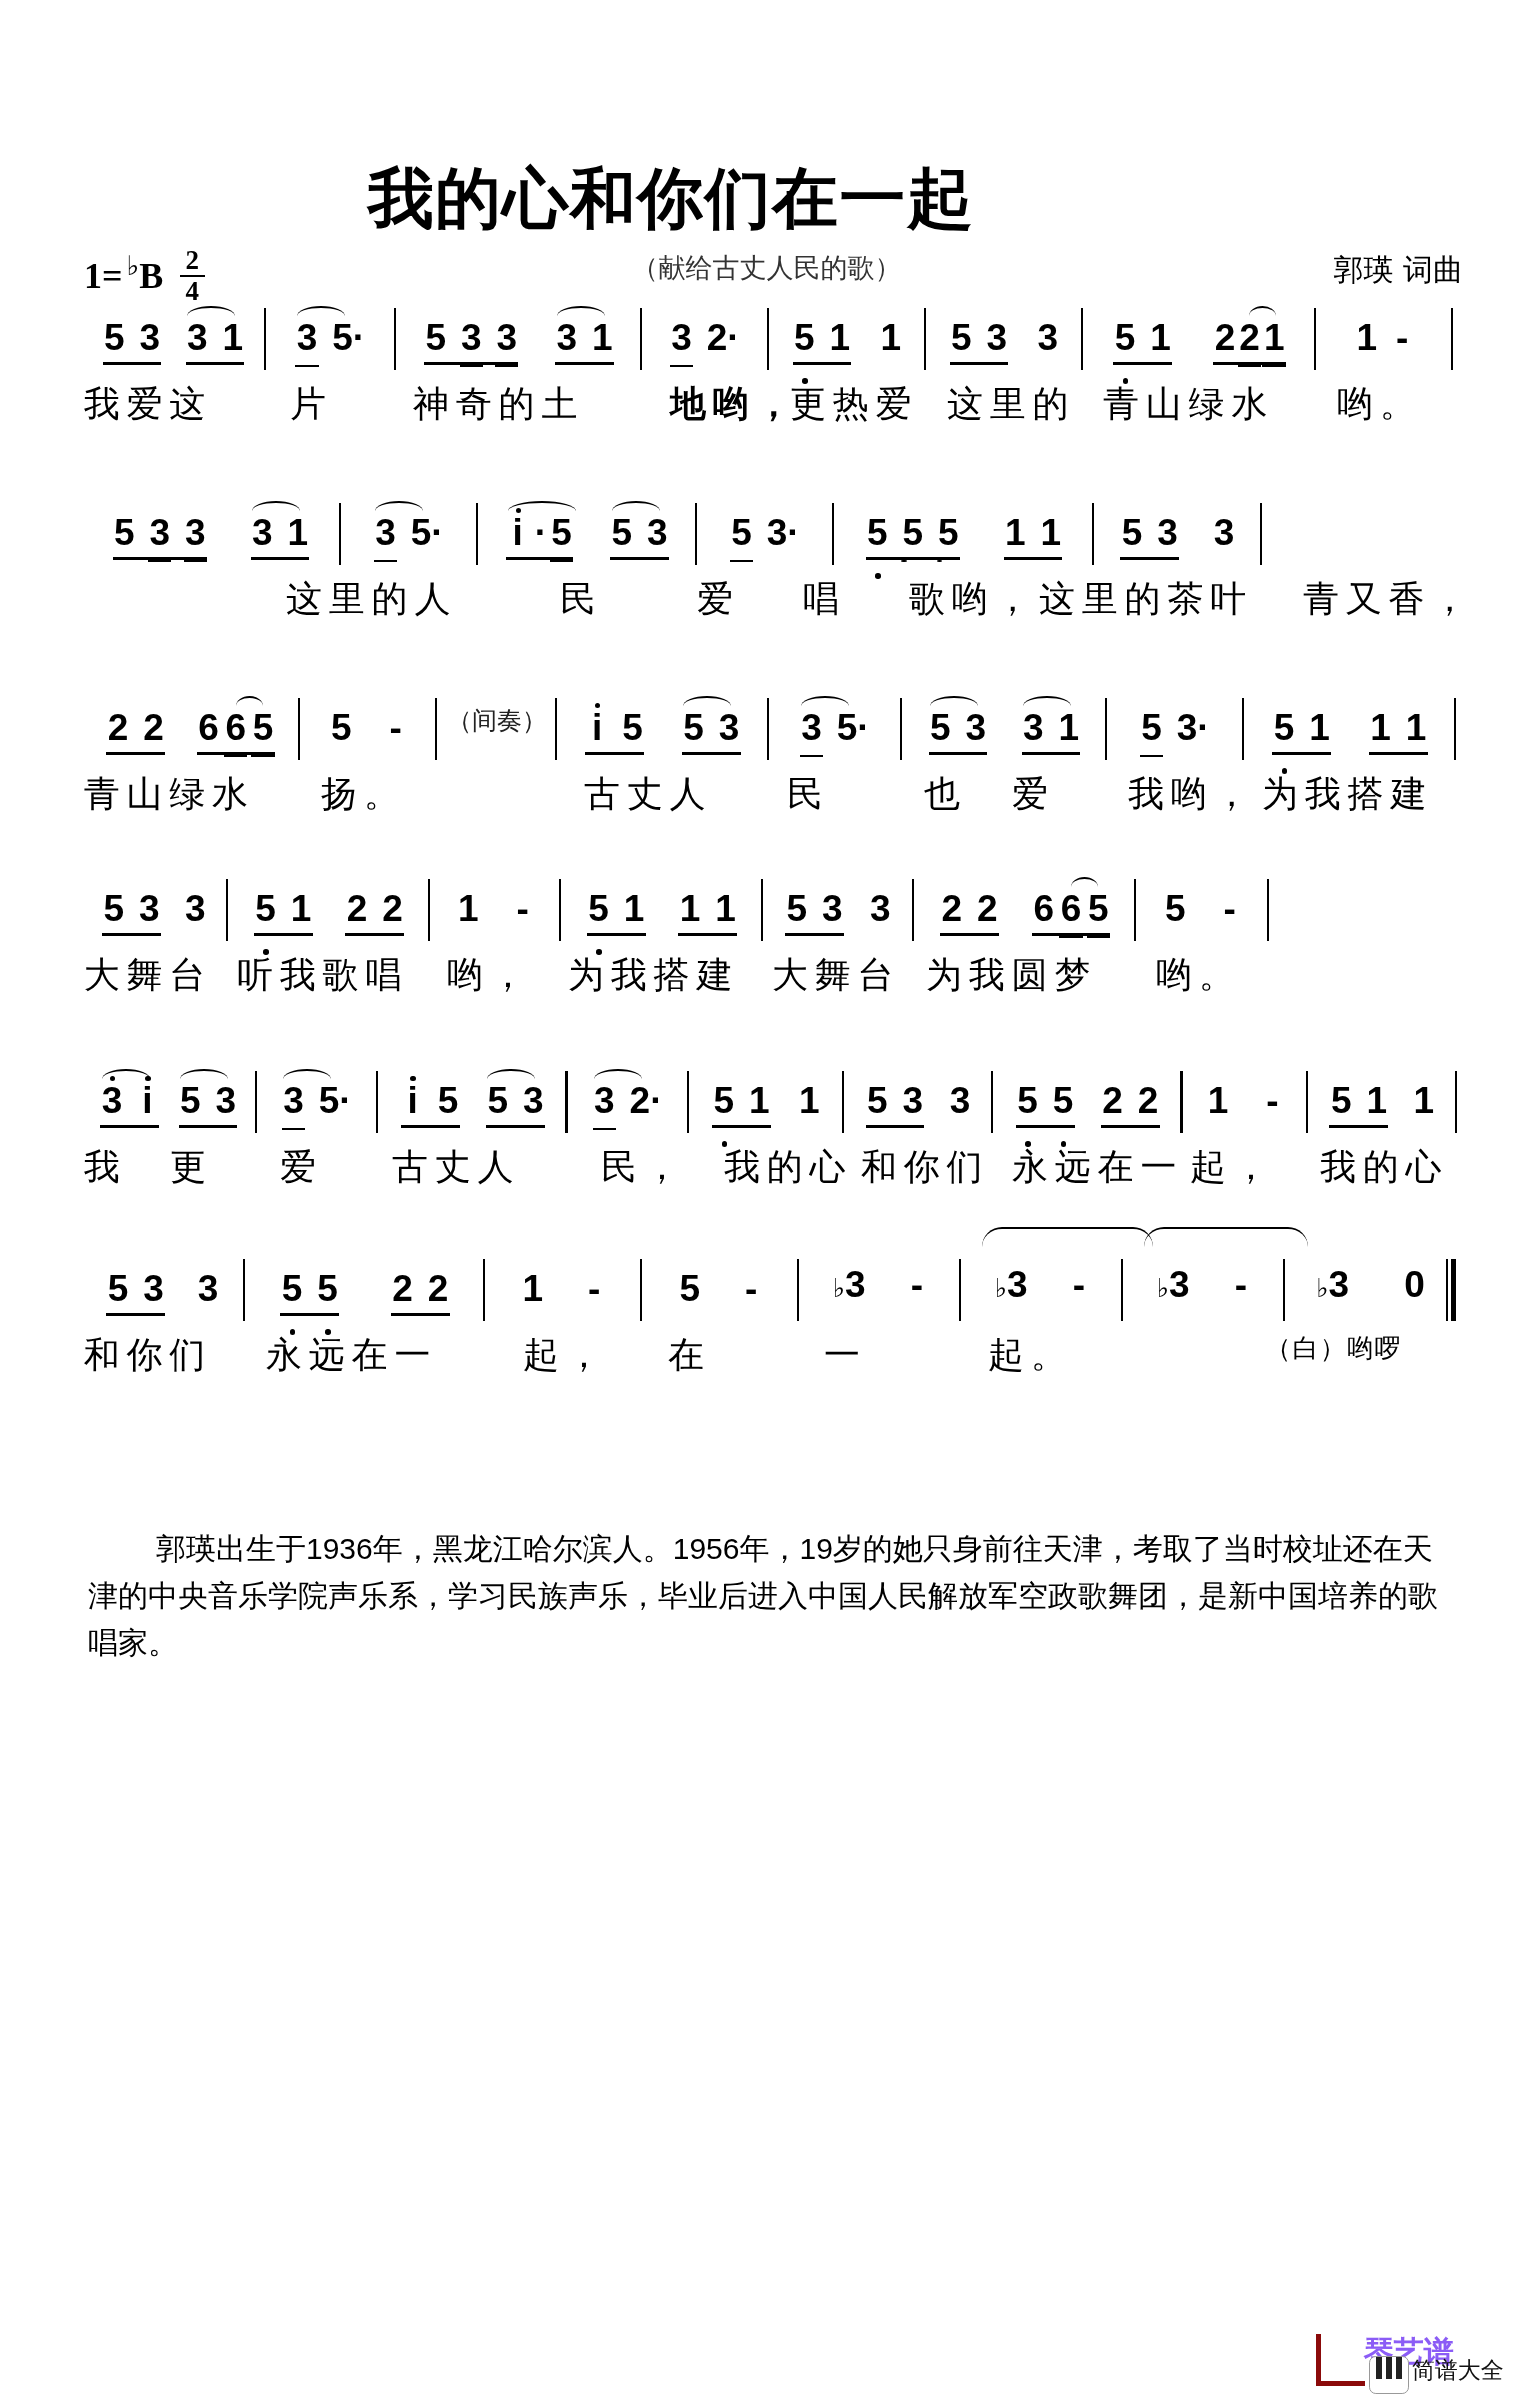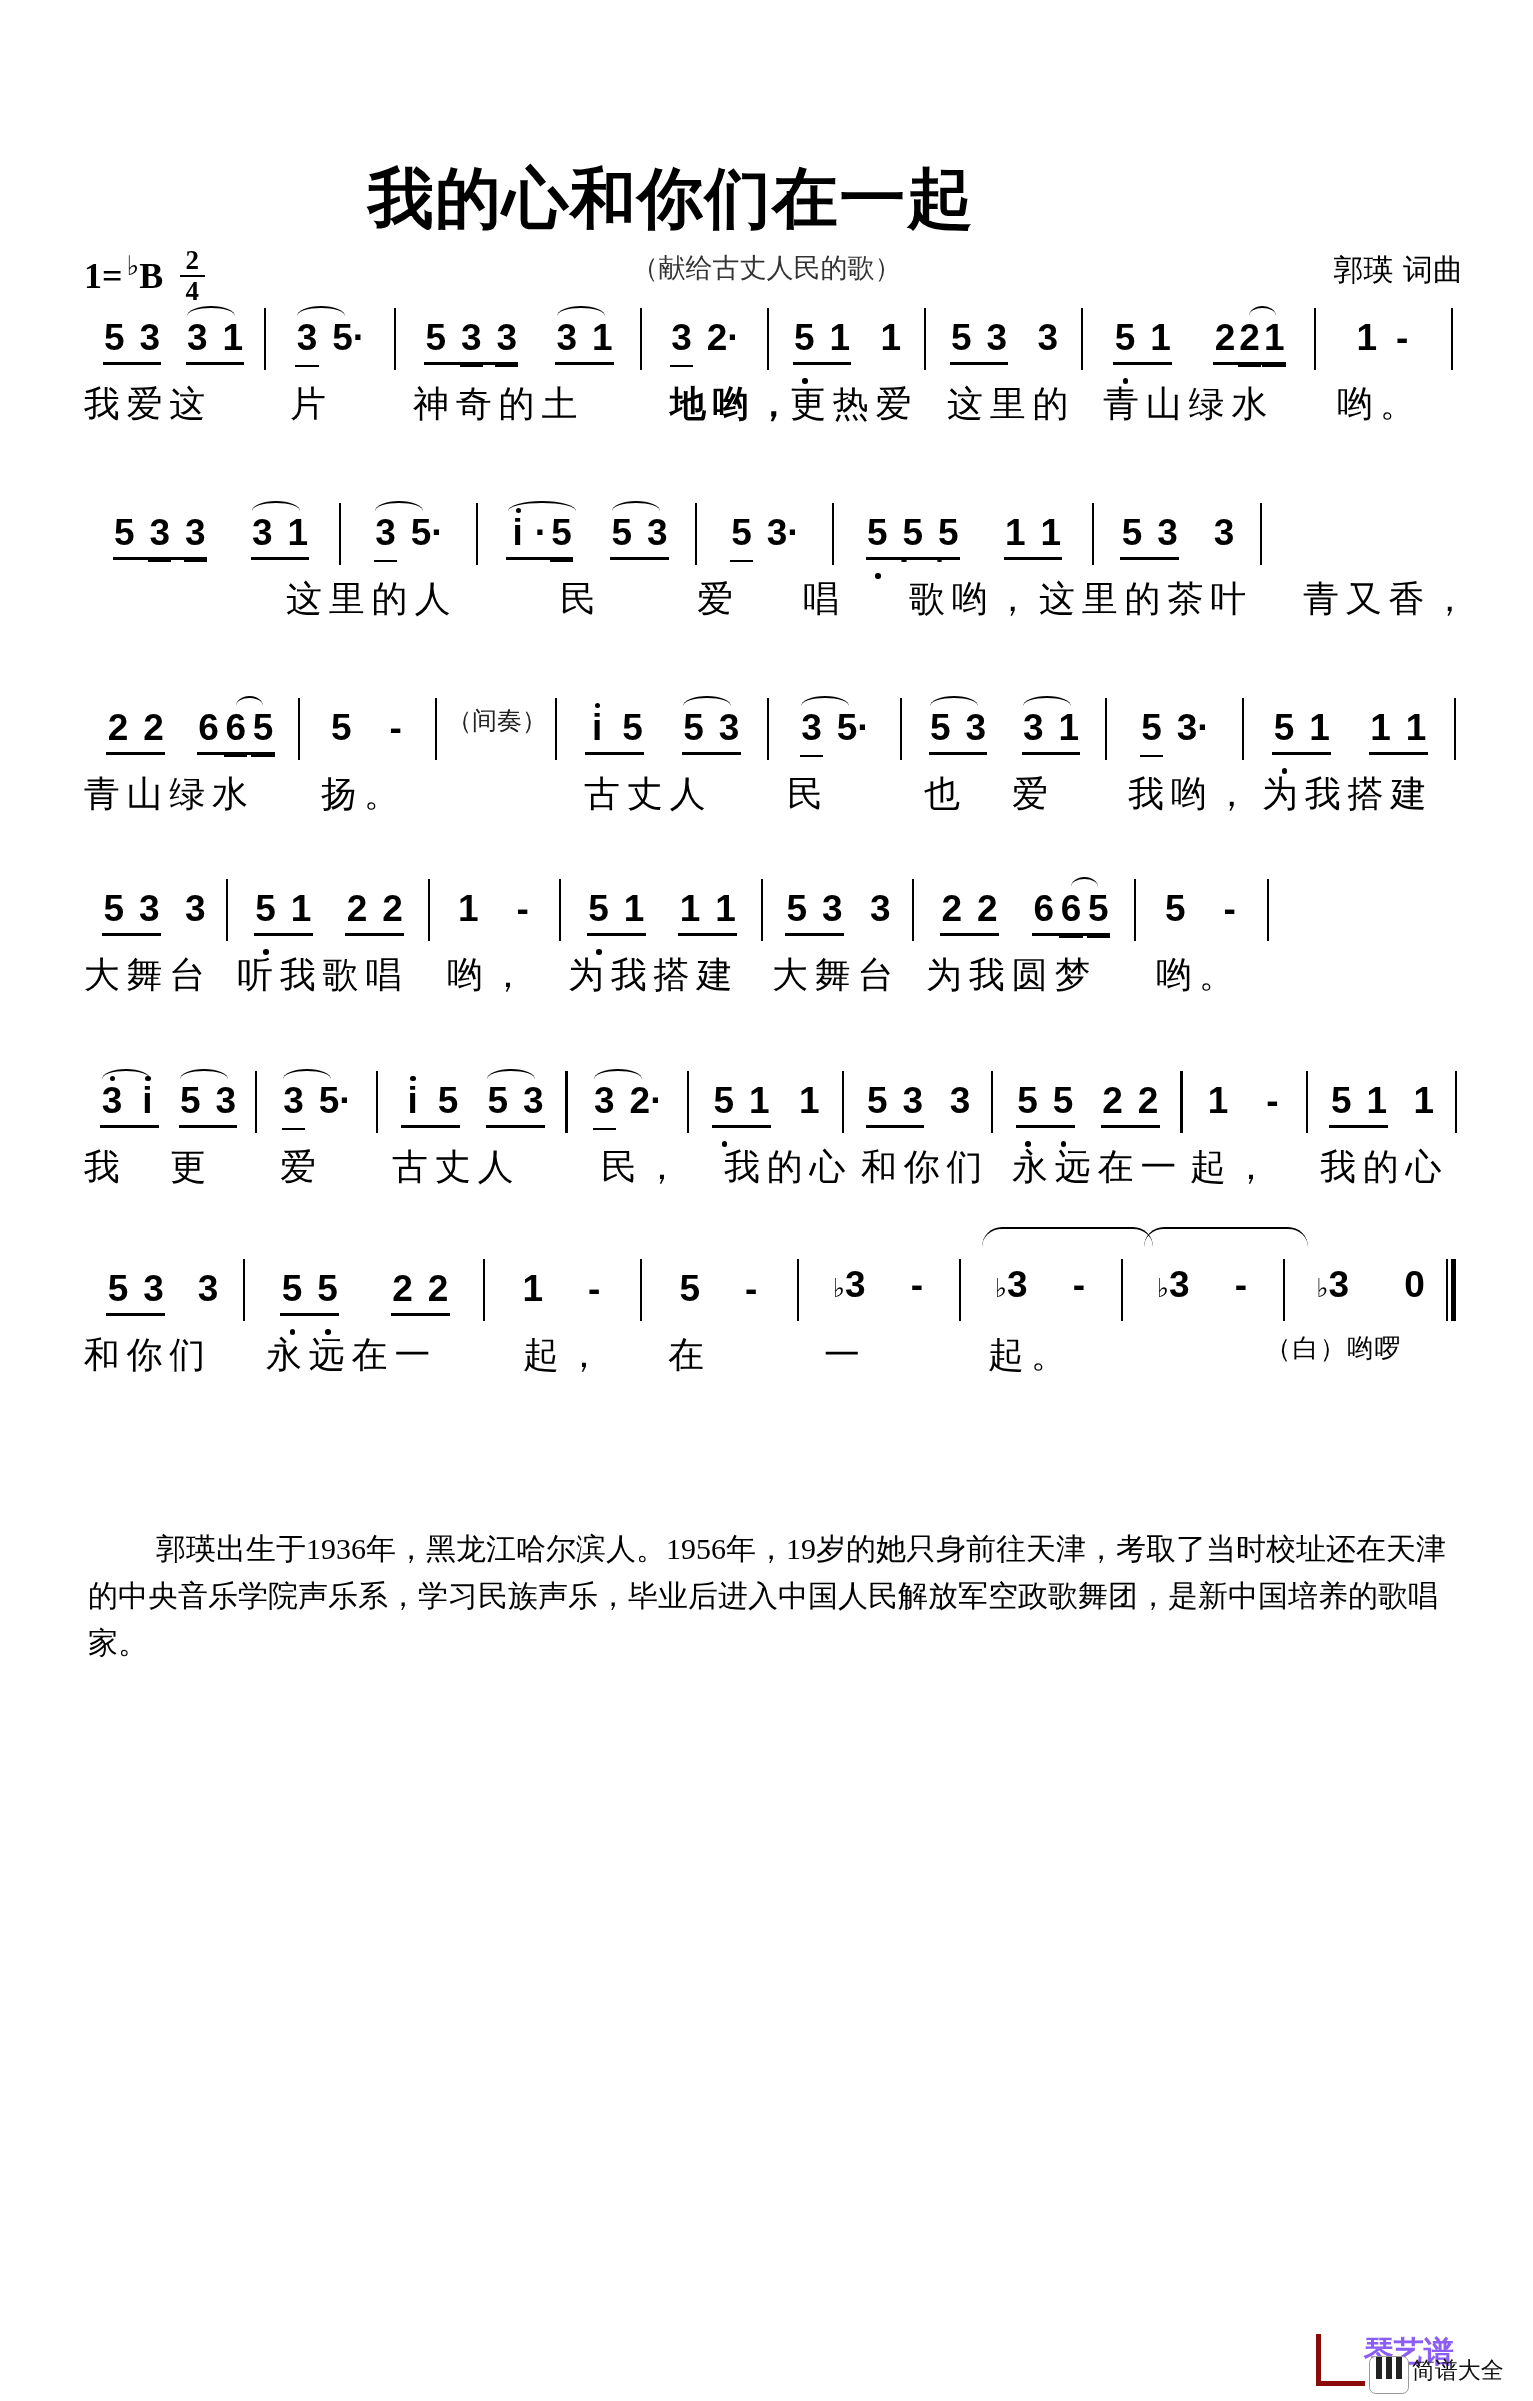--- a/index.html
+++ b/index.html
@@ -20,21 +20,21 @@
   .ul1::after{content:"";position:absolute;left:-1.4px;right:-1.4px;bottom:5.5px;height:2.7px;background:#000;}
   .n{position:relative;font-family:"Liberation Sans",sans-serif;font-weight:bold;font-size:37px;line-height:41px;width:20.5px;text-align:center;}
   .n.hi::before{content:"";position:absolute;left:8.2px;top:-4.1px;width:5.5px;height:5.5px;border-radius:50%;background:#000;}
   .n.lo::after{content:"";position:absolute;left:8.2px;bottom:-26px;width:5.5px;height:5.5px;border-radius:50%;background:#000;}
   .n.u2::after{content:"";position:absolute;left:-1.4px;right:-1.4px;bottom:-9.6px;height:2.7px;background:#000;}
   .n.fl{width:33px;}
   .slur{position:absolute;top:-11px;height:18px;border-top:2.7px solid #000;border-radius:50% 50% 0 0;}
   .txt{font-size:25px;font-family:"DejaVu Serif",serif;color:#222;padding-bottom:23px;white-space:nowrap;}
   .lyrics{position:relative;height:55px;margin-top:9.6px;}
   .ly{position:absolute;top:0;font-size:36px;font-family:"DejaVu Serif",serif;letter-spacing:6.8px;white-space:nowrap;}
-  .bio{position:absolute;left:88px;top:1525px;width:1362px;font-size:30px;line-height:47px;text-indent:68px;font-family:Liberation Serif, serif;}
+  .bio{position:absolute;left:88px;top:1525px;width:1362px;font-size:30px;line-height:47px;text-indent:68px;font-family:Liberation Sans, sans-serif;}
   .logo{position:absolute;right:12.3px;bottom:6.8px;width:205px;height:68px;}
   .logo .brand{position:absolute;left:48px;top:5.5px;font-size:30px;font-weight:bold;color:#8b5cf6;font-family:"DejaVu Sans",sans-serif;}
   .logo .brand2{position:absolute;left:96px;top:29px;font-size:23px;color:#111;font-family:"DejaVu Sans",sans-serif;}
   .logo .url{position:absolute;left:96px;top:53px;font-size:13.7px;color:#111;font-family:"DejaVu Sans",sans-serif;margin-top:32px;}
   .logo .keys{position:absolute;left:53px;top:30px;width:40px;height:38px;border:1.4px solid #999;border-radius:6.8px;background:#fff;display:flex;justify-content:space-around;padding:0 4.1px;box-sizing:border-box;}
   .logo .keys span{width:6.2px;height:22px;background:#222;}
   .logo .piano{position:absolute;left:0;top:8.2px;width:44px;height:47px;border-left:5.5px solid #8b0a0a;border-bottom:5.5px solid #8b0a0a;}
 </style>
 </head>
 <body>

